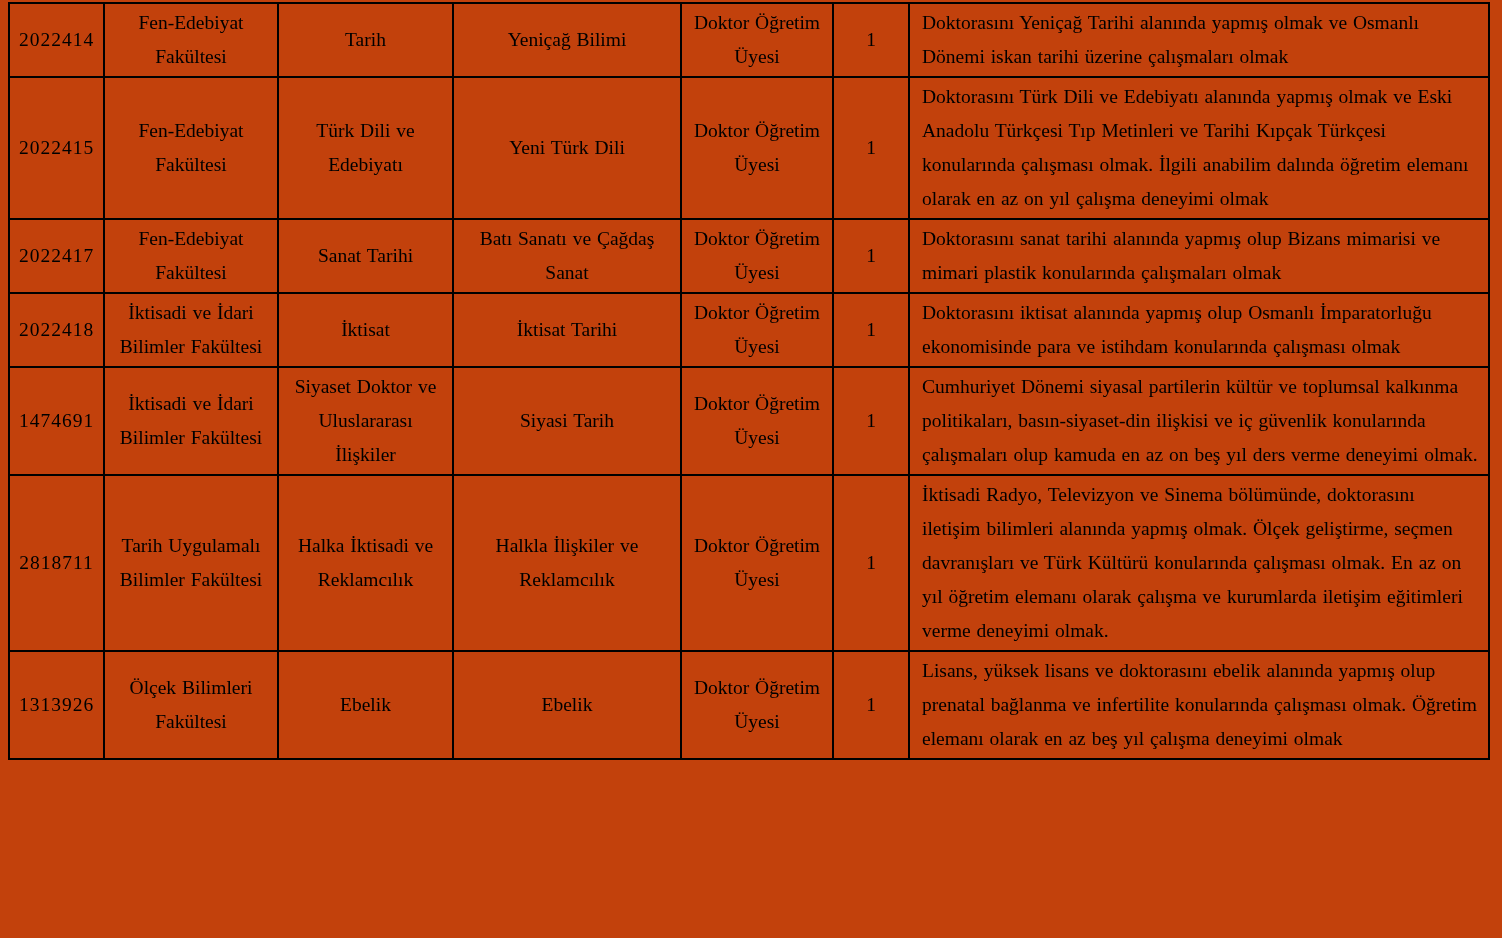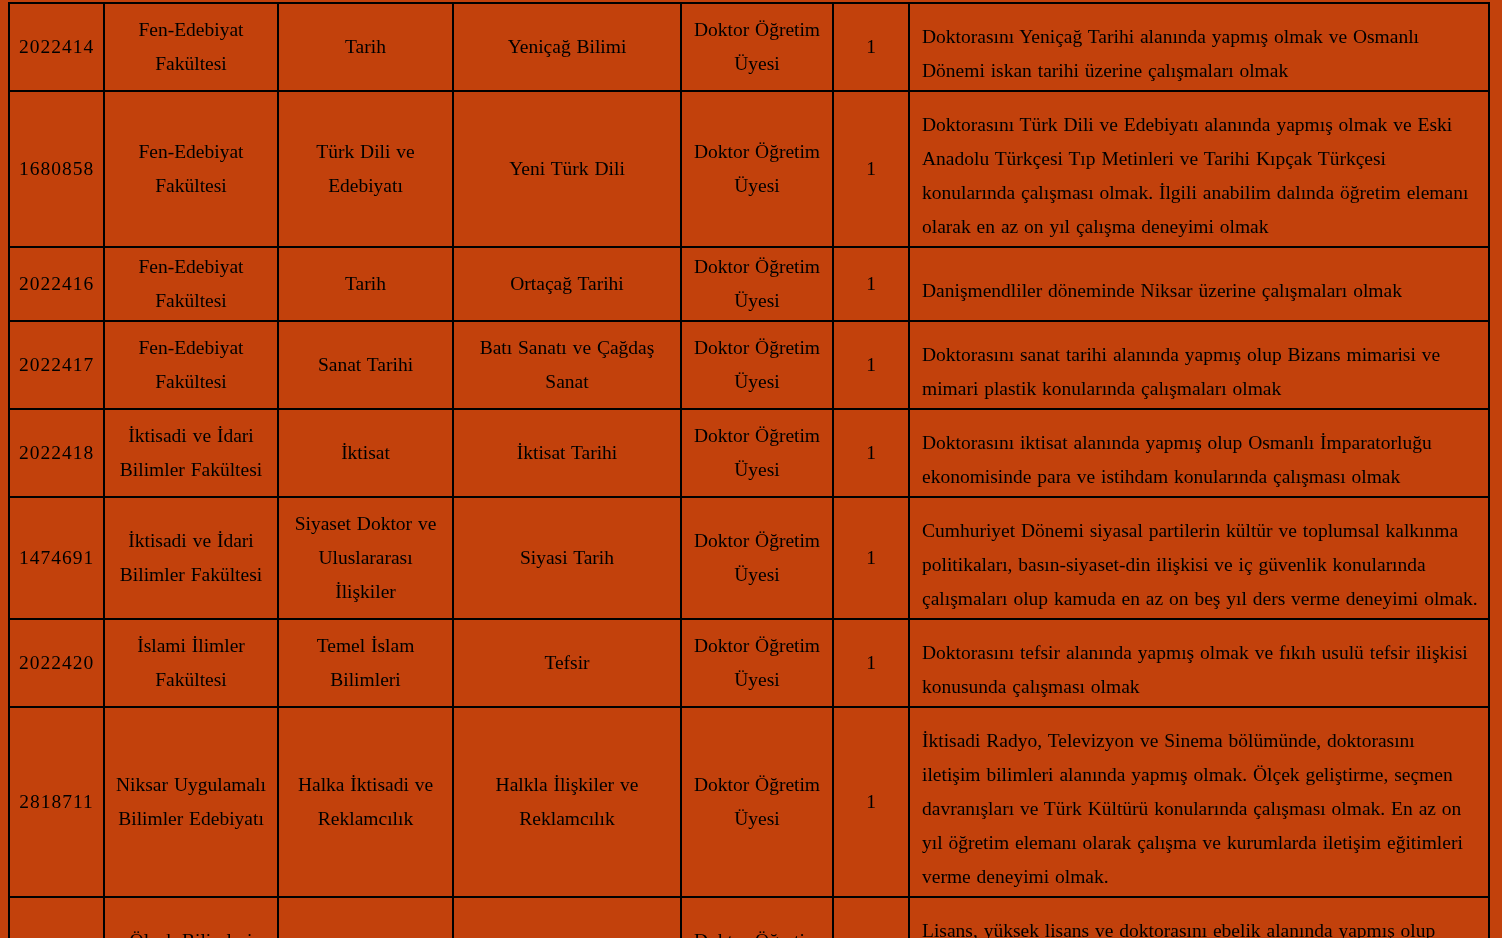--- a/index.html
+++ b/index.html
@@ -37,21 +37,21 @@
     font-size: 19.5px;
     line-height: 34px;
     vertical-align: middle;
     text-align: center;
     padding: 2px 8px;
     word-spacing: 1px;
     overflow: hidden;
   }
   table.positions td.req {
     text-align: left;
-    padding: 16px 10px 2px 12px;
+    padding: 2px 10px 2px 12px;
   }
   table.positions td.id {
     letter-spacing: 1px;
   }
 </style>
 </head>
 <body>
 
 <div class="page">
   <table class="positions">
@@ -69,38 +69,29 @@
       <td class="id">2022414</td>
       <td>Fen-Edebiyat Fakültesi</td>
       <td>Tarih</td>
       <td>Yeniçağ Bilimi</td>
       <td>Doktor Öğretim Üyesi</td>
       <td>1</td>
       <td class="req">Doktorasını Yeniçağ Tarihi alanında yapmış olmak ve Osmanlı Dönemi iskan tarihi üzerine çalışmaları olmak</td>
     </tr>
 
     <tr>
-      <td class="id">1680858</td>
+      <td class="id">2022415</td>
       <td>Fen-Edebiyat Fakültesi</td>
       <td>Türk Dili ve Edebiyatı</td>
       <td>Yeni Türk Dili</td>
       <td>Doktor Öğretim Üyesi</td>
       <td>1</td>
       <td class="req">Doktorasını Türk Dili ve Edebiyatı alanında yapmış olmak ve Eski Anadolu Türkçesi Tıp Metinleri ve Tarihi Kıpçak Türkçesi konularında çalışması olmak. İlgili anabilim dalında öğretim elemanı olarak en az on yıl çalışma deneyimi olmak</td>
     </tr>
 
-    <tr>
-      <td class="id">2022416</td>
-      <td>Fen-Edebiyat Fakültesi</td>
-      <td>Tarih</td>
-      <td>Ortaçağ Tarihi</td>
-      <td>Doktor Öğretim Üyesi</td>
-      <td>1</td>
-      <td class="req">Danişmendliler döneminde Niksar üzerine çalışmaları olmak</td>
-    </tr>
 
     <tr>
       <td class="id">2022417</td>
       <td>Fen-Edebiyat Fakültesi</td>
       <td>Sanat Tarihi</td>
       <td>Batı Sanatı ve Çağdaş Sanat</td>
       <td>Doktor Öğretim Üyesi</td>
       <td>1</td>
       <td class="req">Doktorasını sanat tarihi alanında yapmış olup Bizans mimarisi ve mimari plastik konularında çalışmaları olmak</td>
     </tr>
@@ -118,33 +109,24 @@
     <tr>
       <td class="id">1474691</td>
       <td>İktisadi ve İdari Bilimler Fakültesi</td>
       <td>Siyaset Doktor ve Uluslararası İlişkiler</td>
       <td>Siyasi Tarih</td>
       <td>Doktor Öğretim Üyesi</td>
       <td>1</td>
       <td class="req">Cumhuriyet Dönemi siyasal partilerin kültür ve toplumsal kalkınma politikaları, basın-siyaset-din ilişkisi ve iç güvenlik konularında çalışmaları olup kamuda en az on beş yıl ders verme deneyimi olmak.</td>
     </tr>
 
-    <tr>
-      <td class="id">2022420</td>
-      <td>İslami İlimler Fakültesi</td>
-      <td>Temel İslam Bilimleri</td>
-      <td>Tefsir</td>
-      <td>Doktor Öğretim Üyesi</td>
-      <td>1</td>
-      <td class="req">Doktorasını tefsir alanında yapmış olmak ve fıkıh usulü tefsir ilişkisi konusunda çalışması olmak</td>
-    </tr>
 
     <tr>
       <td class="id">2818711</td>
-      <td>Niksar Uygulamalı Bilimler Edebiyatı</td>
+      <td>Tarih Uygulamalı Bilimler Fakültesi</td>
       <td>Halka İktisadi ve Reklamcılık</td>
       <td>Halkla İlişkiler ve Reklamcılık</td>
       <td>Doktor Öğretim Üyesi</td>
       <td>1</td>
       <td class="req">İktisadi Radyo, Televizyon ve Sinema bölümünde, doktorasını iletişim bilimleri alanında yapmış olmak. Ölçek geliştirme, seçmen davranışları ve Türk Kültürü konularında çalışması olmak. En az on yıl öğretim elemanı olarak çalışma ve kurumlarda iletişim eğitimleri verme deneyimi olmak.</td>
     </tr>
 
     <tr>
       <td class="id">1313926</td>
       <td>Ölçek Bilimleri Fakültesi</td>

